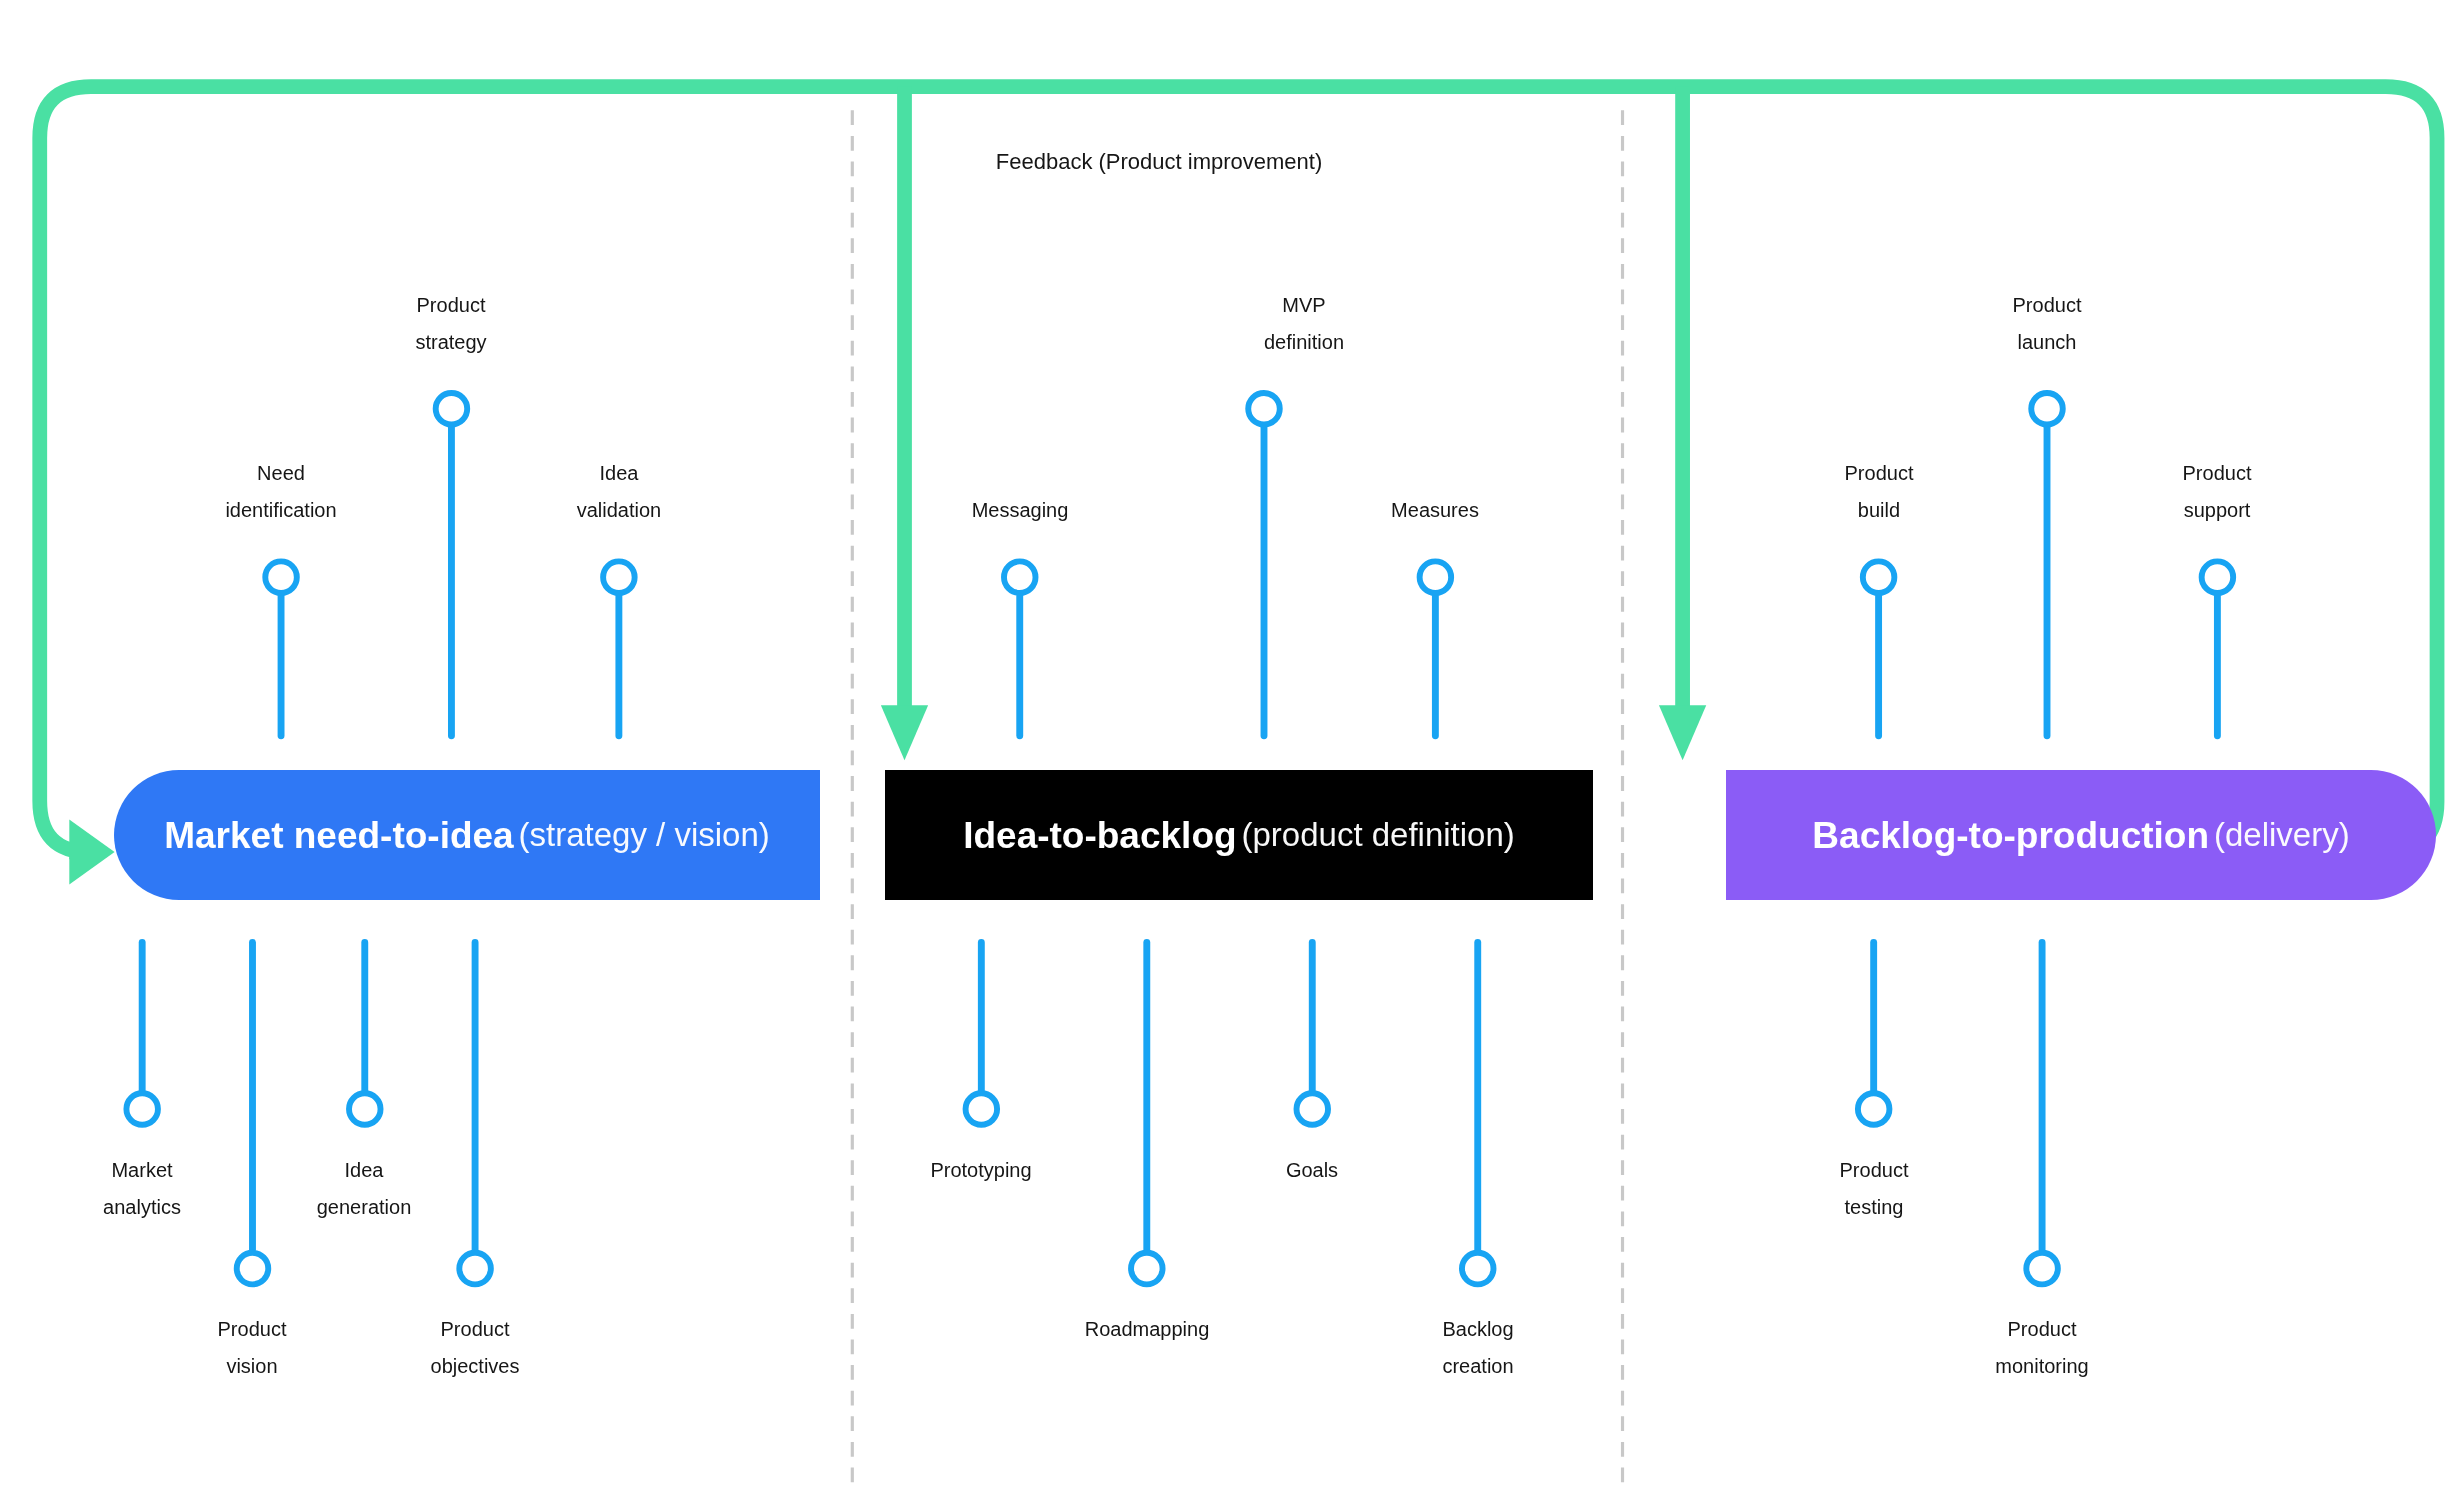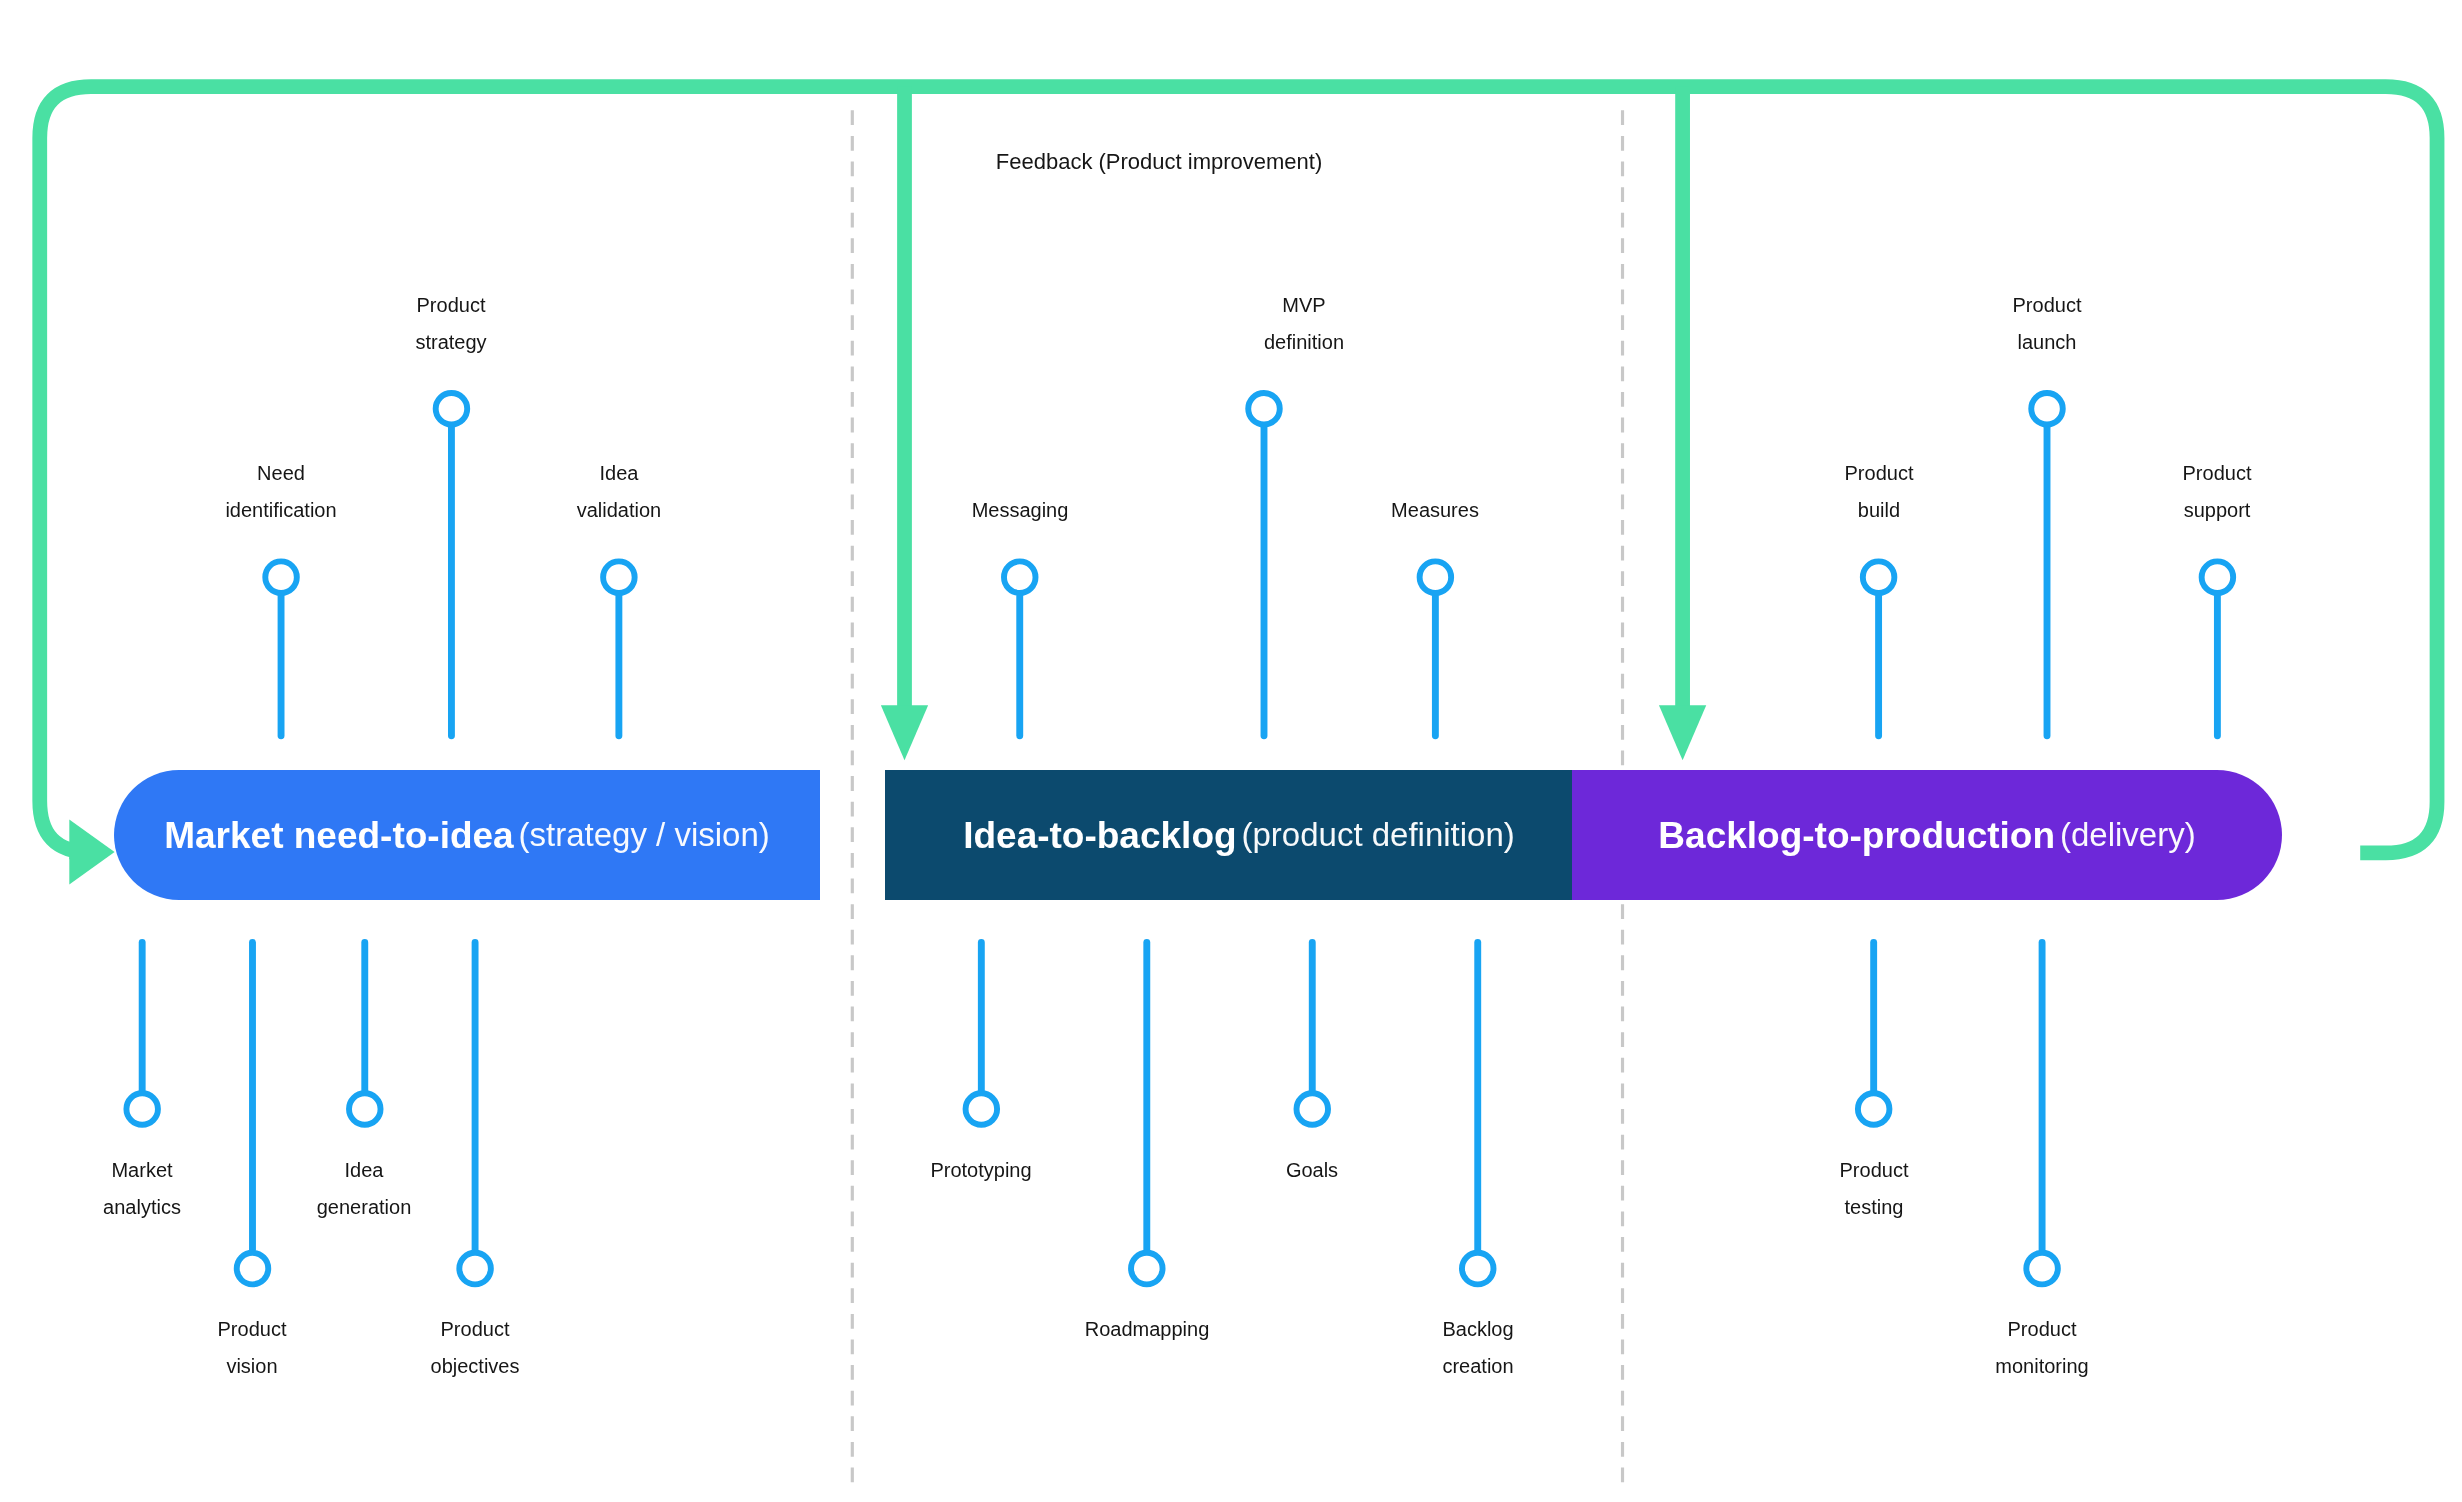--- a/index.html
+++ b/index.html
@@ -73,26 +73,26 @@
       <circle cx="2073" cy="1288" r="16" fill="#ffffff" stroke="#18A4F3" stroke-width="6"></circle>
     </svg>
 
   <div class="feedback-label">Feedback (Product improvement)</div>
 
   <div class="phase-bar" id="bar-0" style="left: 114px; width: 706px; background: rgb(47, 120, 245); border-radius: 83px 0px 0px 83px;">
     <div class="bar-title">Market need-to-idea</div>
     <div class="bar-subtitle">(strategy / vision)</div>
   </div>
 
-  <div class="phase-bar" id="bar-1" style="left: 885px; width: 708px; background: #0c4a6e; border-radius: 0px;">
+  <div class="phase-bar" id="bar-1" style="left: 885px; width: 708px; background: #000000; border-radius: 0px;">
     <div class="bar-title">Idea-to-backlog</div>
     <div class="bar-subtitle">(product definition)</div>
   </div>
 
-  <div class="phase-bar" id="bar-2" style="left: 1572px; width: 710px; background: #6d28d9; border-radius: 0px 83px 83px 0px; text-align: right;">
+  <div class="phase-bar" id="bar-2" style="left: 1726px; width: 710px; background: #8b5cf6; border-radius: 0px 83px 83px 0px; text-align: right;">
     <div class="bar-title">Backlog-to-production</div>
     <div class="bar-subtitle">(delivery)</div>
   </div>
 
 <div class="pin-label" style="left: 281px; bottom: 973px;">Need
 identification</div>
     <div class="pin-label" style="left: 451px; bottom: 1141px;">Product
 strategy</div>
     <div class="pin-label" style="left: 619px; bottom: 973px;">Idea
 validation</div>

